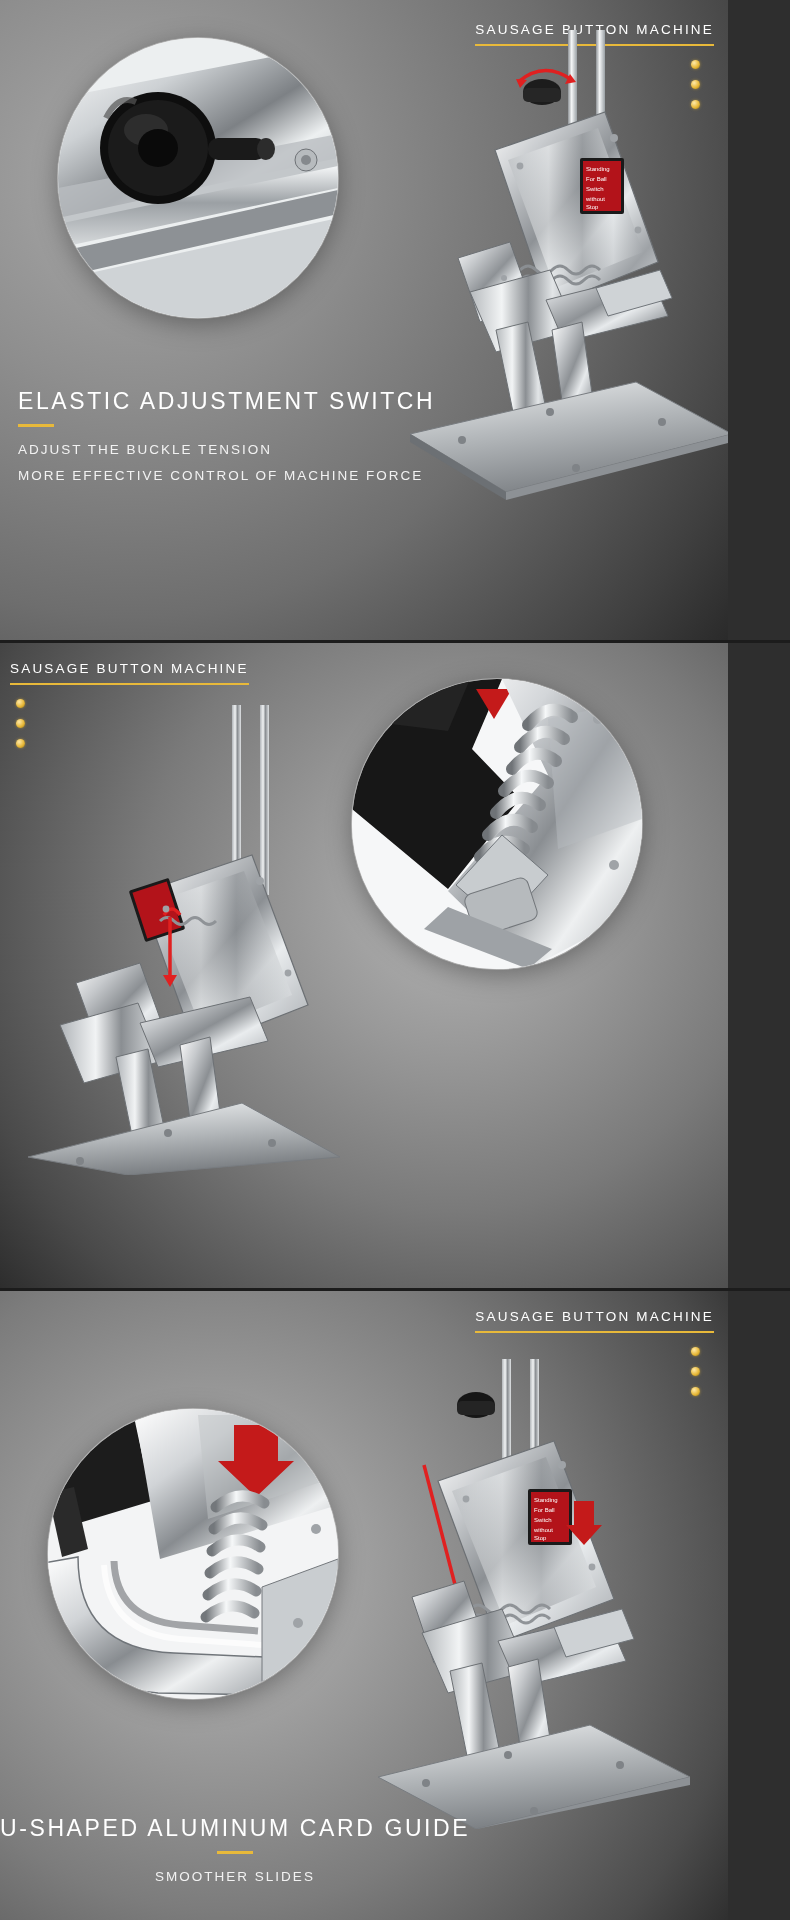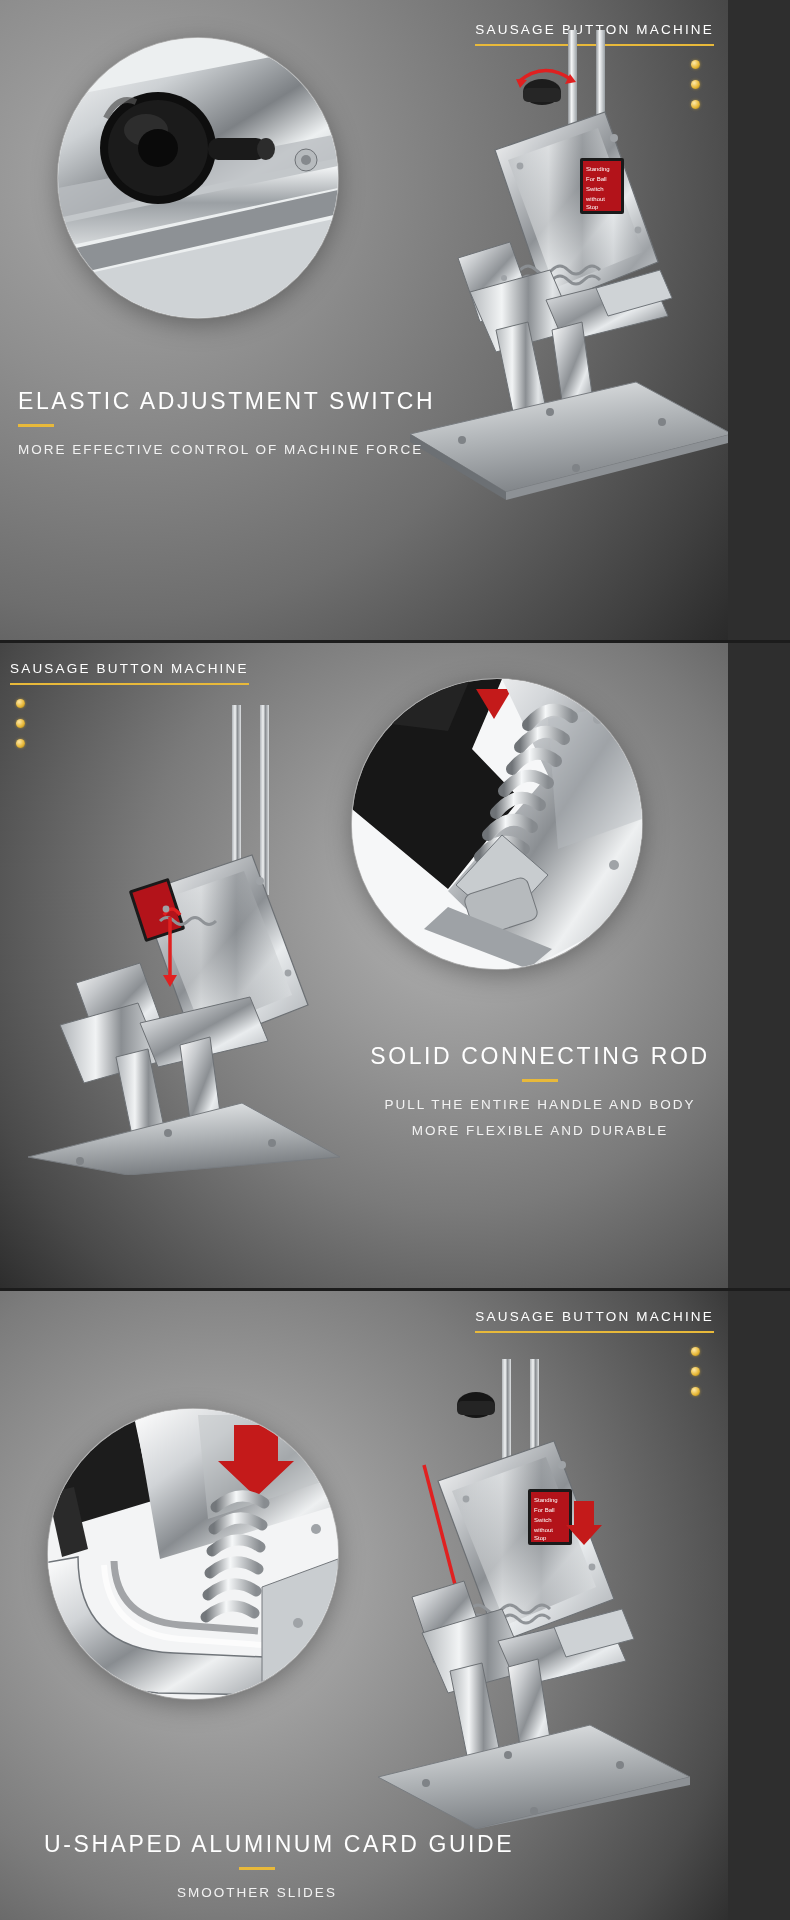--- a/index.html
+++ b/index.html
@@ -232,20 +232,21 @@
         <ellipse cx="208" cy="111" rx="9" ry="11" fill="#2c2c2c"></ellipse>
 
         <circle cx="248" cy="122" r="11" fill="#b7bbbe" stroke="#6e7276"></circle>
         <circle cx="248" cy="122" r="5" fill="#85898d"></circle>
       </svg>
     </div>
 
     <div class="caption" style="left:18px; top:388px;">
       <div class="cap-title">ELASTIC ADJUSTMENT SWITCH</div>
       <div class="cap-rule"></div>
+      <div class="cap-line">ADJUST THE BUCKLE TENSION</div>
       <div class="cap-line">MORE EFFECTIVE CONTROL OF MACHINE FORCE</div>
     </div>
   </div>
 
   <div class="panel-sep"></div>
 
   <div class="panel panel-2">
 
     <div class="brand" style="left:10px; top:18px; border-bottom:2px solid #e8b93a;">SAUSAGE BUTTON MACHINE</div>
 
@@ -358,26 +359,20 @@
         <rect x="116" y="206" width="66" height="44" rx="8" fill="#b6babd" stroke="#73777b" transform="rotate(-18 149 228)"></rect>
 
         <path d="M96 228 L200 270 L176 290 L72 250 Z" fill="#9ea2a6"></path>
         <g fill="#9fa3a7">
           <circle cx="246" cy="40" r="5"></circle>
             <circle cx="262" cy="186" r="5"></circle>
         </g>
       </svg>
     </div>
 
-    <div class="caption center-text" style="left:330px; top:400px; width:420px;">
-      <div class="cap-title">SOLID CONNECTING ROD</div>
-      <div class="cap-rule"></div>
-      <div class="cap-line">PULL THE ENTIRE HANDLE AND BODY</div>
-      <div class="cap-line">MORE FLEXIBLE AND DURABLE</div>
-    </div>
   </div>
 
   <div class="panel-sep"></div>
 
   <div class="panel panel-3">
 
     <div class="brand" style="right:14px; top:18px; border-bottom:2px solid #e8b93a;">SAUSAGE BUTTON MACHINE</div>
 
     <div class="dots" style="right:28px; top:56px;">
       <span class="dot"></span>
@@ -503,20 +498,20 @@
             <circle cx="156" cy="452" r="4"></circle>
         </g>
         <g fill="#9fa3a7">
           <circle cx="184" cy="106" r="4"></circle>
             <circle cx="88" cy="140" r="3.4"></circle>
             <circle cx="214" cy="208" r="3.4"></circle>
         </g>
       </svg>
     </div>
 
-    <div class="caption center-text" style="left:0px; top:540px; width:470px;padding-left:44px;">
+    <div class="caption center-text" style="left:0px; top:524px; width:470px;">
       <div class="cap-title">U-SHAPED ALUMINUM CARD GUIDE</div>
       <div class="cap-rule"></div>
       <div class="cap-line">SMOOTHER SLIDES</div>
     </div>
   </div>
 
 </div>
 
 </body></html>

